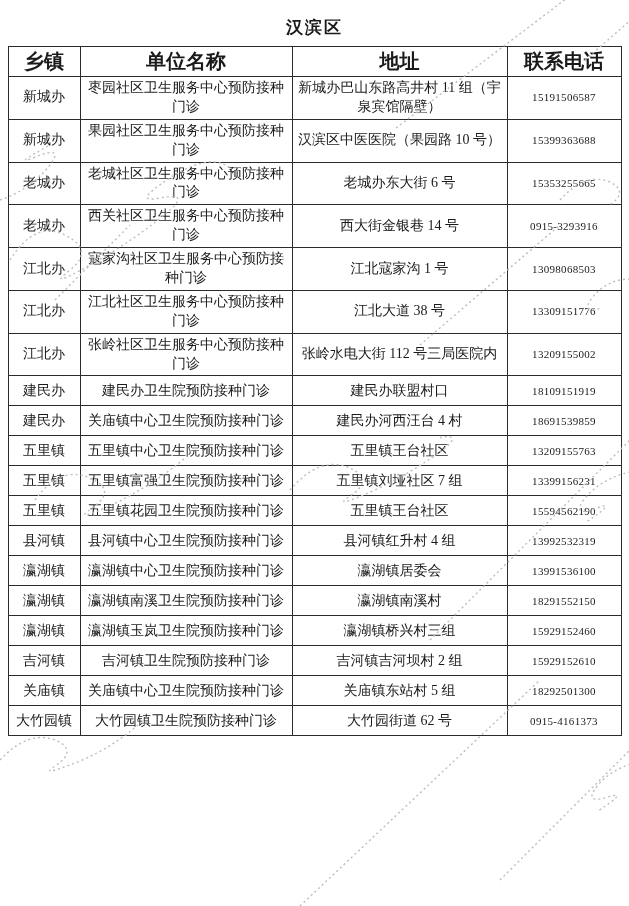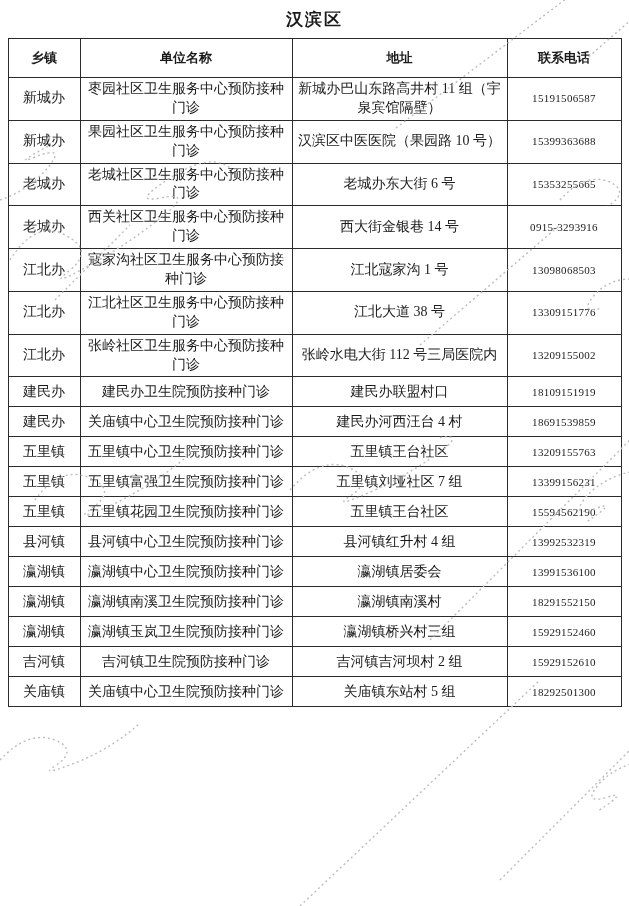--- a/index.html
+++ b/index.html
@@ -8,43 +8,43 @@
     background:#ffffff;
     font-family:"Liberation Serif","DejaVu Serif",serif;
     position:relative;
     overflow:hidden;
     color:#1a1a1a;
   }
   .page-title {
     text-align:center;
     font-weight:bold;
     font-size:17px;
-    padding-top:8px;
+    padding-top:16px;
     letter-spacing:2px;
   }
   table.clinic-table {
     border-collapse:collapse;
     table-layout:fixed;
     width:613px;
     margin:7px auto 0 auto;
   }
   .clinic-table th, .clinic-table td {
     border:1.6px solid #2b2b2b;
     text-align:center;
     vertical-align:middle;
     padding:2px 3px;
     font-size:14px;
     line-height:1.35;
     word-break:break-all;
   }
   .clinic-table th {
-    font-size:13px;
+    font-size:20px;
     font-weight:bold;
     height:20px;
-    padding:9px 2px;
+    padding:1px 2px;
   }
   .clinic-table td { min-height:25px; height:25px; }
   .clinic-table td.phone-cell { font-size:11px; letter-spacing:0.3px; }
   .watermark-layer {
     position:absolute;
     left:0; top:0; width:629px; height:906px;
     pointer-events:none;
   }
 </style>
 </head>
@@ -212,15 +212,21 @@
 
 
       <tr>
         <td class="town-cell">关庙镇</td>
         <td class="unit-cell">关庙镇中心卫生院预防接种门诊</td>
         <td class="address-cell">关庙镇东站村 5 组</td>
         <td class="phone-cell">18292501300</td>
       </tr>
 
 
+      <tr>
+        <td class="town-cell">大竹园镇</td>
+        <td class="unit-cell">大竹园镇卫生院预防接种门诊</td>
+        <td class="address-cell">大竹园街道 62 号</td>
+        <td class="phone-cell">0915-4161373</td>
+      </tr>
 
     </tbody>
 </table>
 
 </body></html>

